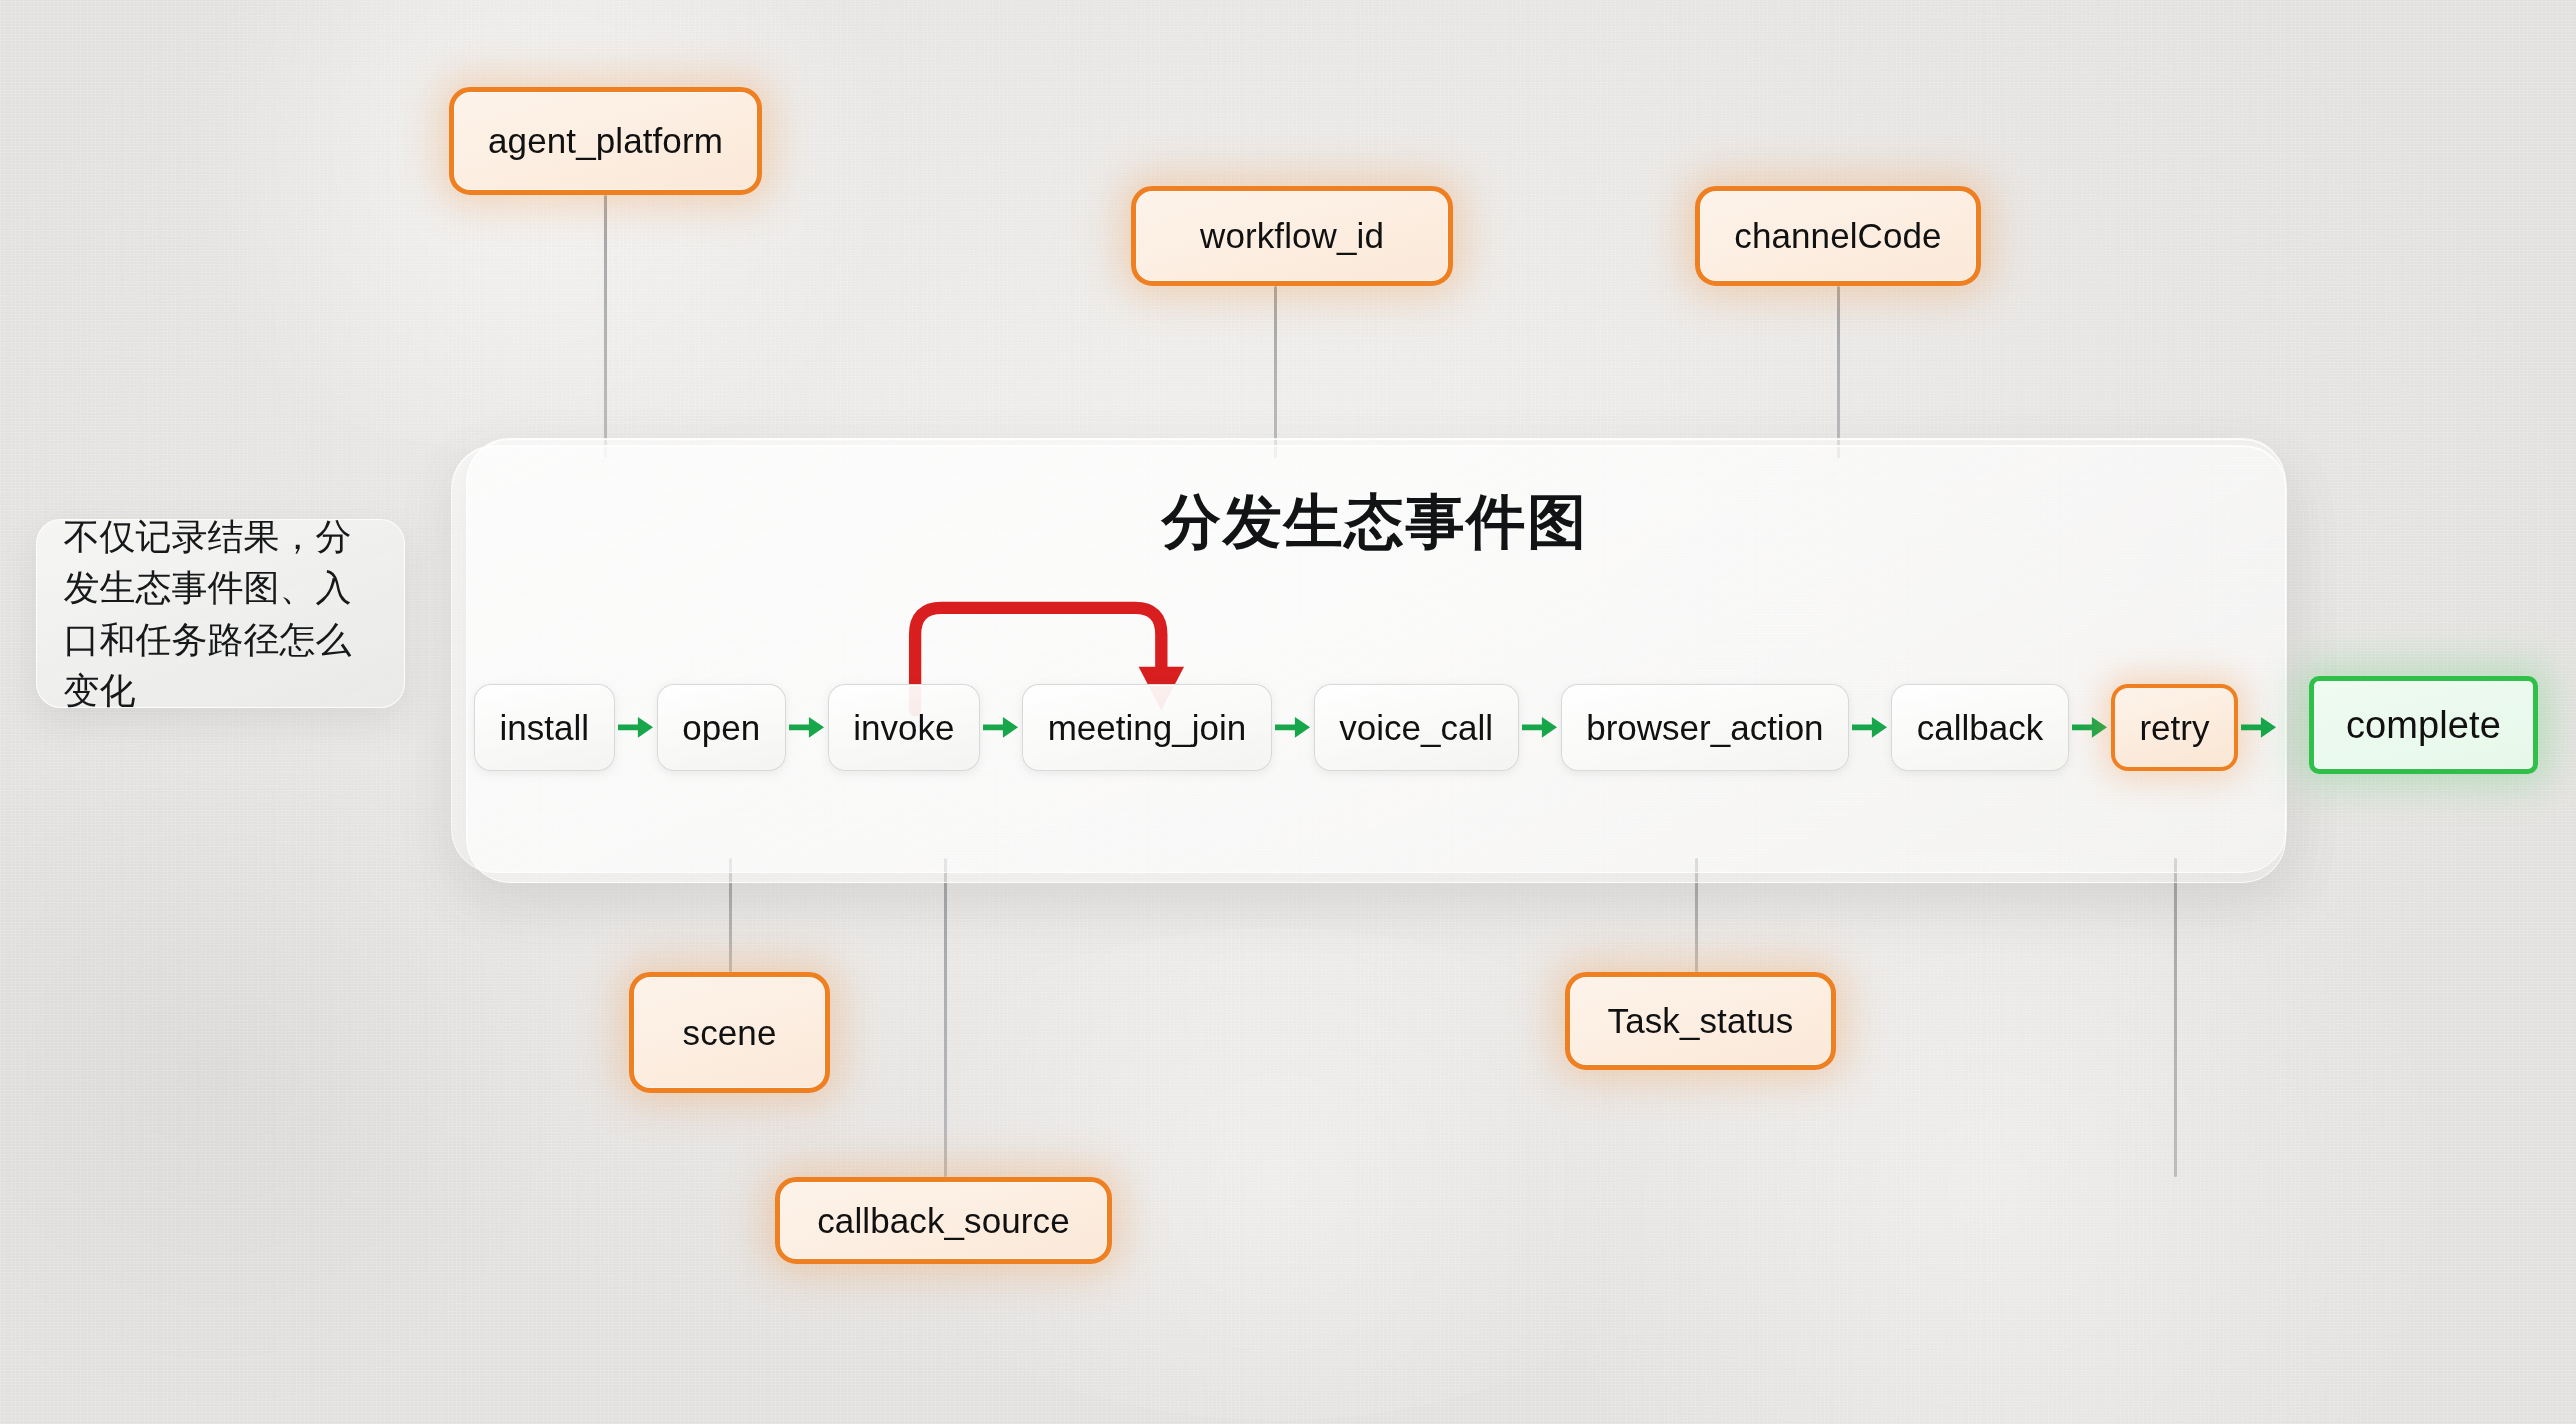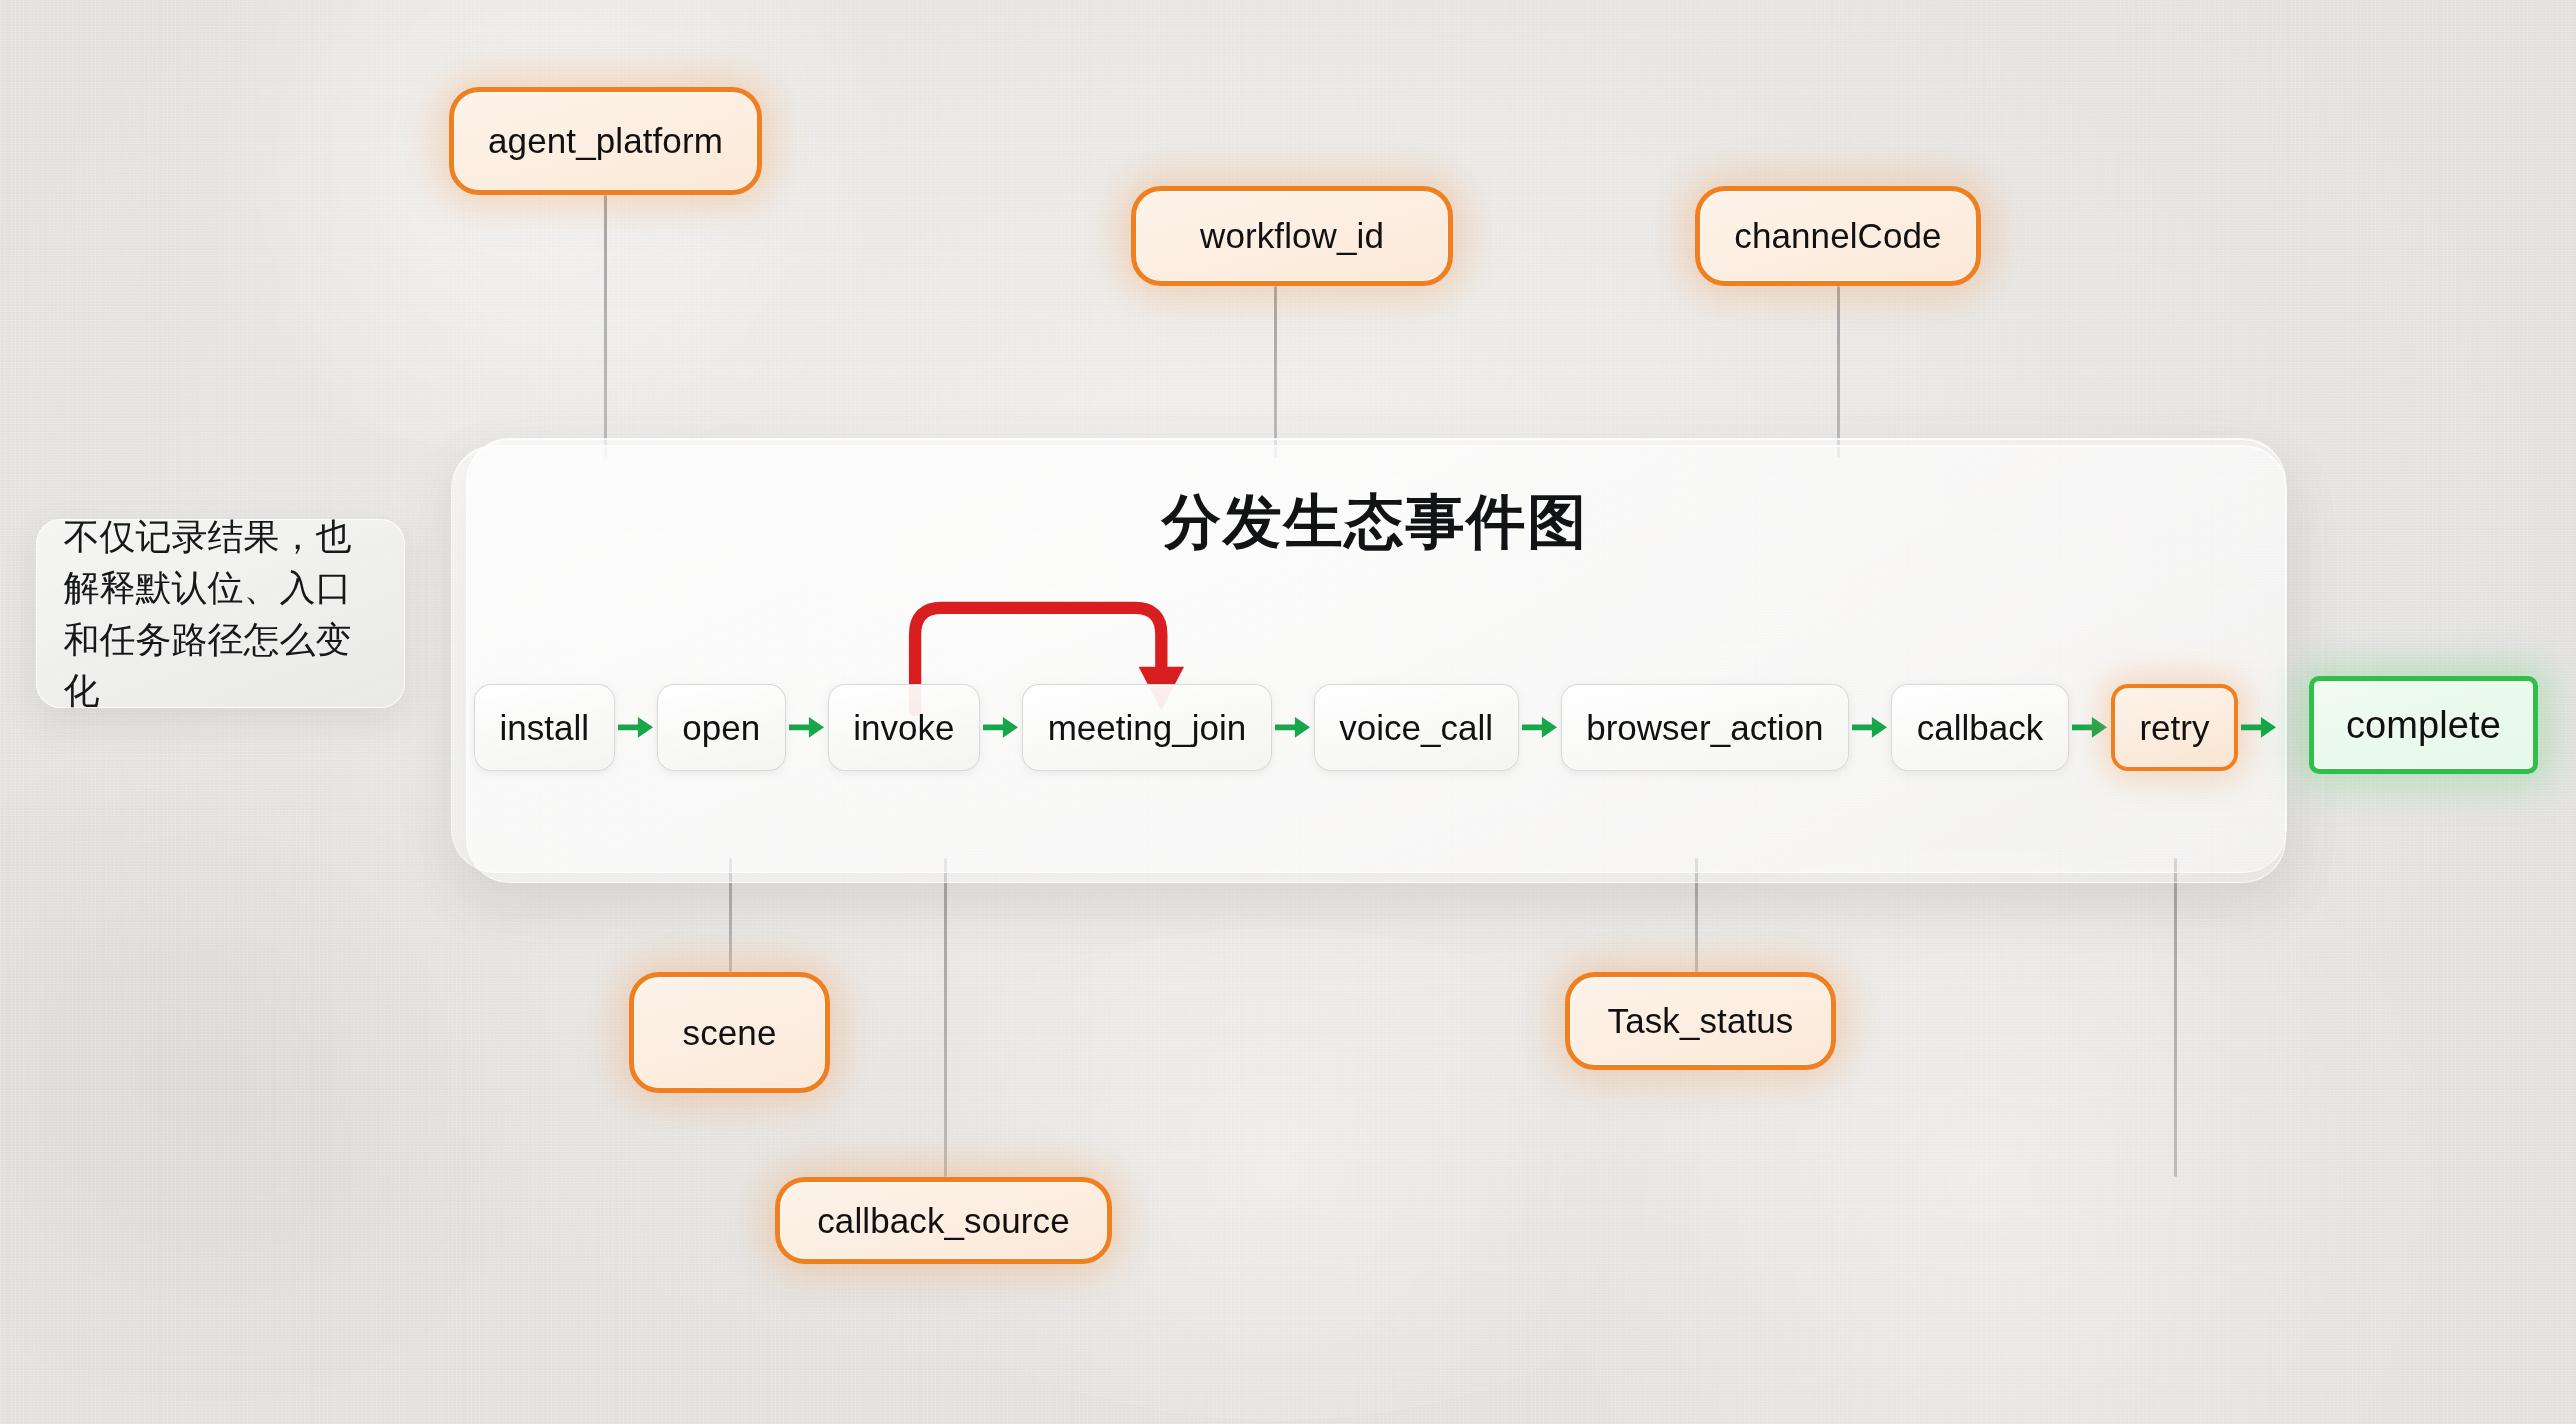--- a/index.html
+++ b/index.html
@@ -63,21 +63,21 @@
     background: linear-gradient(180deg, rgba(150,152,155,.85), rgba(160,162,165,.62));
     border-radius: 1.9px;
   }
 
   
   .tag {
     position: absolute;
     display: flex;
     align-items: center;
     justify-content: center;
-    border-radius: 30px;
+    border-radius: 21px;
     font-size: 35px;
     letter-spacing: 0.1px;
     color: #111;
     white-space: nowrap;
     box-sizing: border-box;
   }
   .tag.orange {
     border: 5.7px solid #ef8022;
     background: linear-gradient(165deg, #fdf3ea 0%, #fbe9d9 100%);
     box-shadow:
@@ -215,21 +215,21 @@
   <div class="connector" style="left:944px;  top:858px;  height:319px;"></div>
   <div class="connector" style="left:1695px; top:858px;  height:114px;"></div>
   <div class="connector" style="left:2174px; top:858px;  height:319px;"></div>
 
   <div id="panel-back" class="panel"></div>
   <div id="panel-front" class="panel"></div>
 
   <div id="diagram-title">分发生态事件图</div>
 
   <div id="note">
-    <div id="note-text">不仅记录结果，也解释默认位、入口和任务路径怎么变化</div>
+    <div id="note-text">不仅记录结果，分发生态事件图、入口和任务路径怎么变化</div>
   </div>
 
   <svg id="loopback" viewBox="0 0 340 140">
     <path d="M 36 132 L 36 52 Q 36 24 64 24 L 268 24 Q 296 24 296 52 L 296 86" fill="none" stroke="#d81e1e" stroke-width="13" stroke-linecap="round"></path>
     <path d="M 296 132 L 272 86 L 320 86 Z" fill="#d81e1e"></path>
   </svg>
 
   <div id="pipeline">
       <div class="step">
         <span>install</span>

